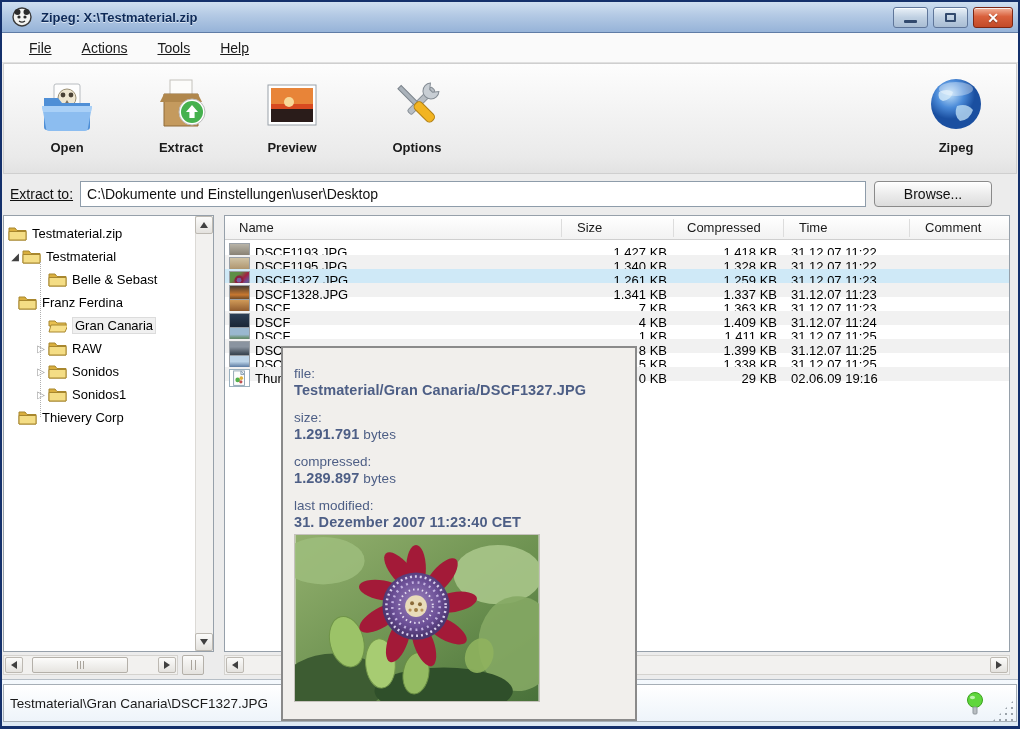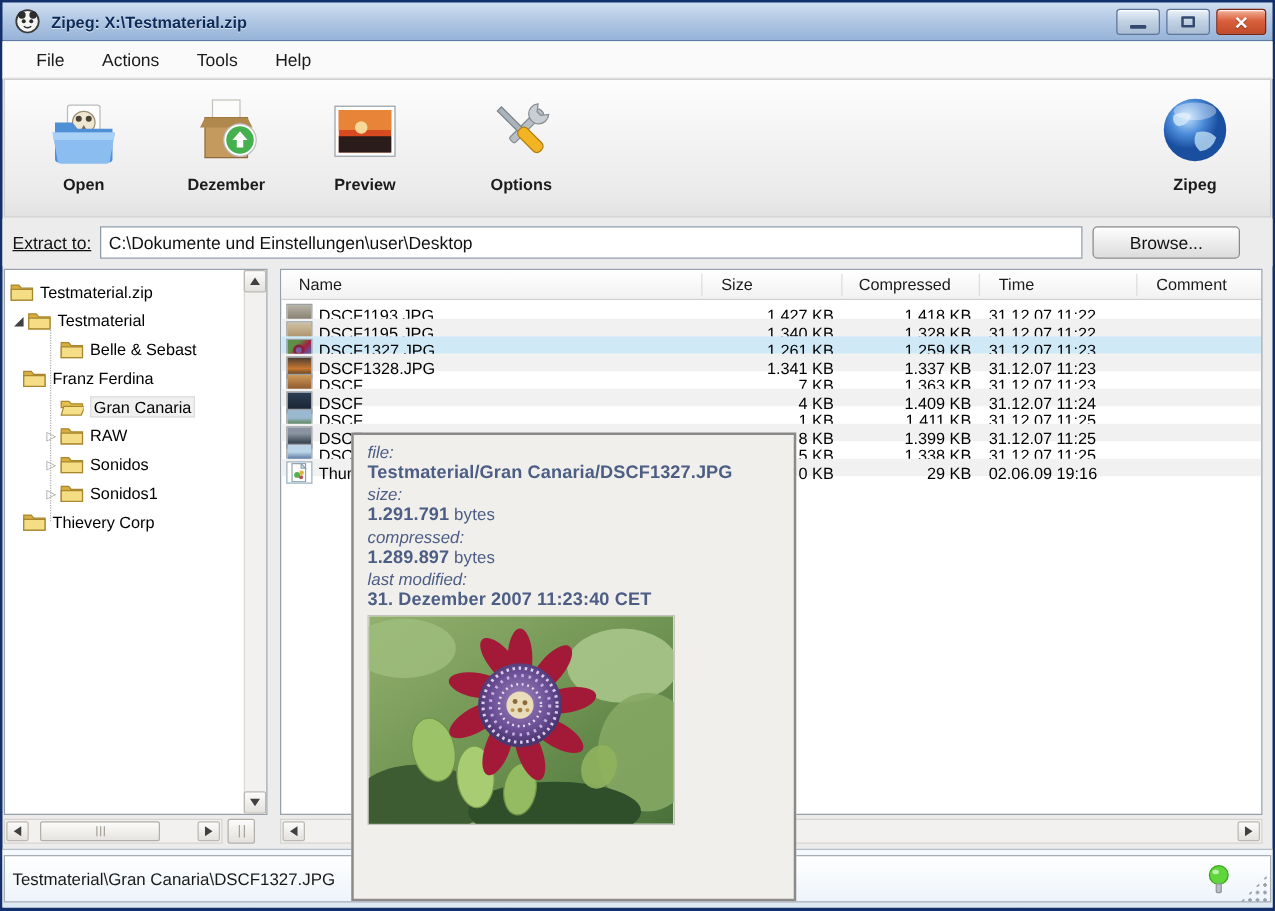--- a/index.html
+++ b/index.html
@@ -39,21 +39,21 @@
   
   .client {
     position:absolute; left:2px; right:2px; top:33px; bottom:3px;
     background:#ececec;
   }
   
   .menubar {
     position:absolute; left:0; right:0; top:0; height:30px; background:#fafafa;
     border-bottom:1px solid #e0e0e0; display:flex; align-items:center; padding-left:16px; gap:8px;
   }
-  .menu-item { font-size:14px; color:#1a1a1a; padding:3px 11px; border-radius:2px; }
+  .menu-item { font-size:14px; color:#1a1a1a; padding:3px 11px; border-radius:2px;text-decoration:underline; }
   
   .toolbar {
     position:absolute; left:1px; right:1px; top:30px; height:111px;
     background:linear-gradient(#fdfdfd, #eaeaea 85%, #e2e2e2);
     border:1px solid #cfcfcf;
   }
   .tbtn { position:absolute; top:8px; width:88px; height:96px; text-align:center;font-weight:bold; }
   .tbtn .ticon { width:58px; height:58px; margin:4px auto 6px; display:block; }
   .tbtn .tlabel { font-size:13px; color:#1b1b1b; }
   
@@ -145,21 +145,21 @@
     background-size:6px 6px; background-position:bottom right;
     clip-path:polygon(100% 0, 100% 100%, 0 100%);
   }
   .bulb { position:absolute; right:34px; bottom:8px; width:18px; height:26px; }
   
   .tooltip {
     position:absolute; left:281px; top:346px; width:356px; height:375px;
     background:#f1efec; border:2px solid #8a8a8a; z-index:50; padding:6px 10px 0 11px;
     color:#4d5e85; overflow:hidden;
   }
-  .tt-label { font-style:italic; font-size:13.5px; margin-top:0; }
+  .tt-label { font-size:13.5px; margin-top:12px; }
   .tt-value { font-weight:bold; font-size:14.5px; margin:1px 0 2px; letter-spacing:.1px; }
   .tt-value .unit { font-weight:normal; font-size:13.5px; }
   .tt-photo { margin-top:4px; width:246px; height:168px; display:block; border:1px solid #c5c2bc; }
 </style>
 </head>
 <body>
 
 <div id="win">
 
   <div class="titlebar">
@@ -212,21 +212,21 @@
 
       <div class="tbtn" style="left:133px">
         <svg class="ticon" viewBox="0 0 58 58">
           <rect x="18" y="4" width="22" height="22" fill="#fcfcfa" stroke="#c4c2bc"></rect>
           <path d="M12 18 h34 v32 h-34 z" fill="#c49a5e" stroke="#8f6a38"></path>
           <path d="M12 18 h34 l4 8 h-42 z" fill="#b0874c"></path>
           <circle cx="40" cy="36" r="13" fill="#fff" stroke="#bcbcbc"></circle>
           <circle cx="40" cy="36" r="11" fill="#45b14e"></circle>
           <path d="M40 29 l6 7 h-3.4 v6 h-5.2 v-6 h-3.4 z" fill="#fff"></path>
         </svg>
-        <div class="tlabel">Dezember</div>
+        <div class="tlabel">Extract</div>
       </div>
 
       <div class="tbtn" style="left:369px">
         <svg class="ticon" viewBox="0 0 58 58">
           <g transform="rotate(45 29 29)">
             <rect x="26" y="6" width="6" height="34" rx="2" fill="#b8bec4" stroke="#848c94"></rect>
             <path d="M23 4 a8 8 0 1 0 12 0 l-4 5 h-4 z" fill="#c8ced4" stroke="#848c94"></path>
           </g>
           <g transform="rotate(-45 29 29)">
             <rect x="27" y="4" width="4.6" height="24" fill="#aab2ba" stroke="#7c848c"></rect>

